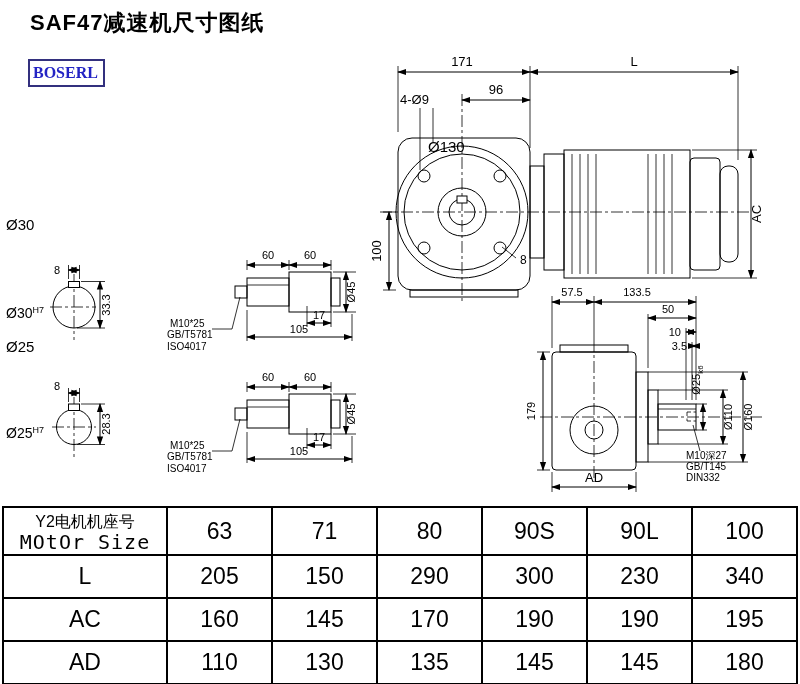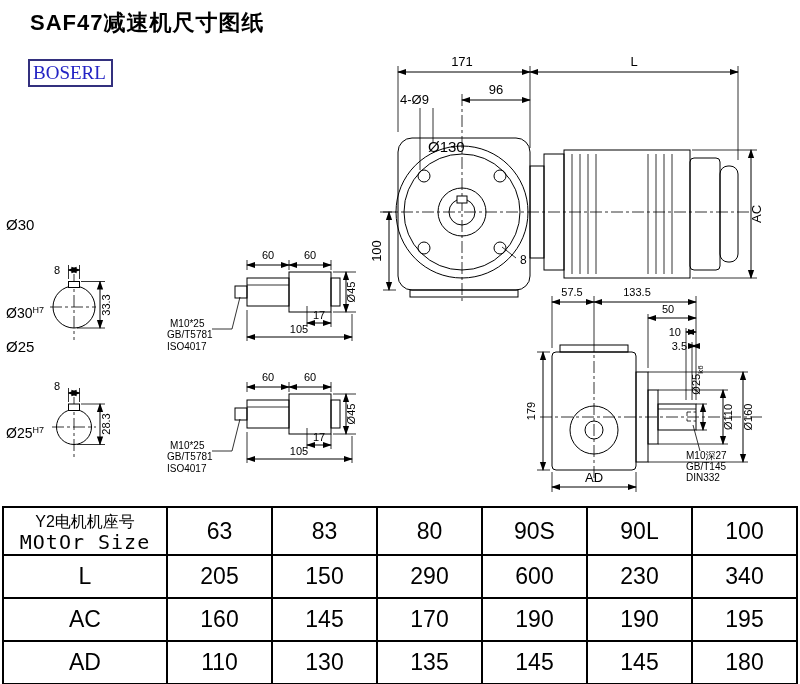--- a/index.html
+++ b/index.html
@@ -1,19 +1,19 @@
 <!DOCTYPE html>
 <html><head>
 <meta charset="utf-8">
 <style>
   *{margin:0;padding:0;box-sizing:border-box}
   html,body{background:#fff}
   body{width:800px;height:684px;position:relative;font-family:"Liberation Sans",sans-serif;color:#000;overflow:hidden}
   .title{position:absolute;left:30px;top:8px;font-size:22px;font-weight:bold;letter-spacing:1px;white-space:nowrap}
-  .brand{position:absolute;left:28px;top:59px;border:2px solid #33307e;color:#2323c4;font-family:"Liberation Serif",serif;font-weight:normal;font-size:19px;line-height:23px;padding:0 5px 1px 3px}
+  .brand{position:absolute;left:28px;top:59px;border:2px solid #33307e;color:#2323c4;font-family:"Liberation Serif",serif;font-weight:bold;font-size:16px;line-height:23px;padding:0 5px 1px 3px}
   svg{position:absolute;left:0;top:0}
   svg text{font-family:"Liberation Sans",sans-serif;fill:#000;font-size:12px;stroke:none}
   .f15{font-size:15px}.f14{font-size:14px}.f13{font-size:13px}.f11{font-size:11px}
   .f10{font-size:10px}.f9{font-size:9px}.f8{font-size:8px}
   g.s line,g.s rect,g.s circle,g.s path,g.s polyline{stroke:#000;stroke-width:1;fill:none}
   g.s .kw{fill:#fff}
   g.s .cl{stroke-width:.8;stroke-dasharray:12 3 3 3}
   g.s .dash{stroke-dasharray:4 2.5}
   g.s .thin{stroke-width:.8}
   .dim-table{position:absolute;left:2px;top:506px;width:795px;border-collapse:collapse;table-layout:fixed}
@@ -264,32 +264,32 @@
       <col style="width:105px">
       <col style="width:105px">
   </colgroup>
   <tbody>
       <tr style="height:48px">
     <td>
       <div class="hcn">Y2电机机座号</div>
       <div class="hen">MOtOr Size</div>
     </td>
     <td>63</td>
-    <td>83</td>
+    <td>71</td>
     <td>80</td>
     <td>90S</td>
     <td>90L</td>
     <td>100</td>
   </tr>
   <tr style="height:43px">
     <td>L</td>
     <td>205</td>
     <td>150</td>
     <td>290</td>
-    <td>600</td>
+    <td>300</td>
     <td>230</td>
     <td>340</td>
   </tr>
   <tr style="height:43px">
     <td>AC</td>
     <td>160</td>
     <td>145</td>
     <td>170</td>
     <td>190</td>
     <td>190</td>

